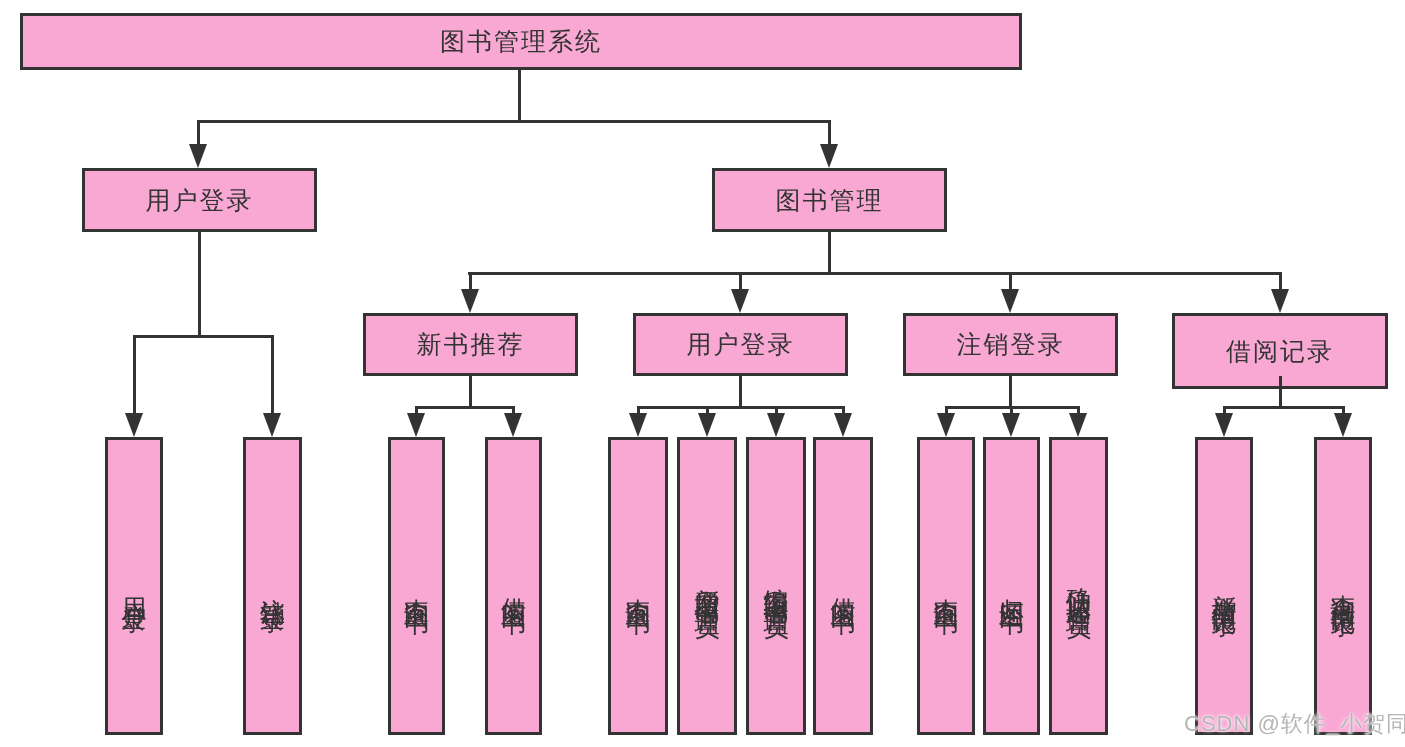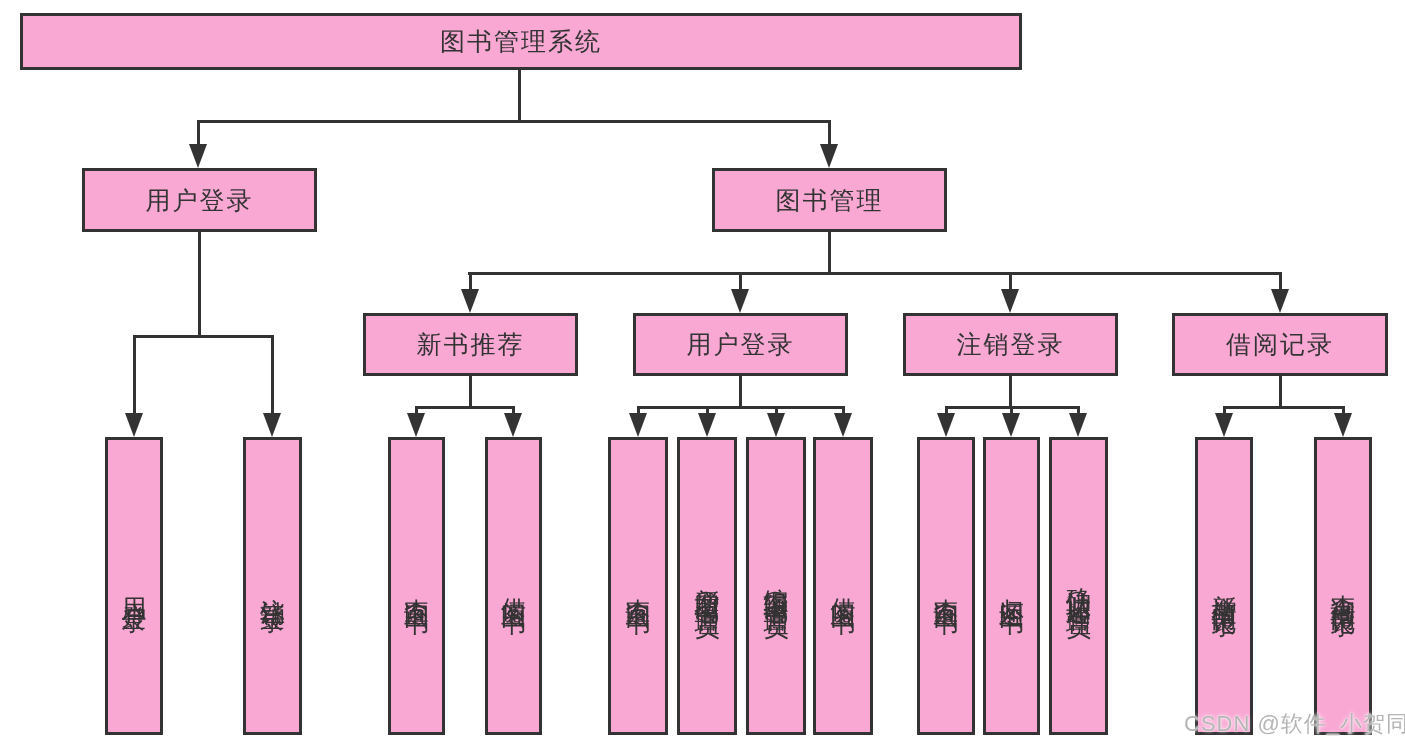--- a/index.html
+++ b/index.html
@@ -66,21 +66,21 @@
   <div class="node" style="left:82px;top:168px;width:235px;height:64px">用户登录</div>
 
   <div class="node" style="left:712px;top:168px;width:235px;height:64px">图书管理</div>
 
   <div class="node" style="left:363px;top:313px;width:215px;height:63px">新书推荐</div>
 
   <div class="node" style="left:633px;top:313px;width:215px;height:63px">用户登录</div>
 
   <div class="node" style="left:903px;top:313px;width:215px;height:63px">注销登录</div>
 
-  <div class="node" style="left:1172px;top:313px;width:216px;height:63px">借阅记录</div>
+  <div class="node" style="left:1172px;top:313px;width:216px;height:76px">借阅记录</div>
 
   <div class="node leaf" style="left:105px;top:437px;width:58px;height:298px">用户登录</div>
 
   <div class="node leaf" style="left:243px;top:437px;width:59px;height:298px">注销登录</div>
 
   <div class="node leaf" style="left:388px;top:437px;width:57px;height:298px">查询图书</div>
 
   <div class="node leaf" style="left:485px;top:437px;width:57px;height:298px">借阅图书</div>
 
   <div class="node leaf" style="left:608px;top:437px;width:60px;height:298px">查询图书</div>

